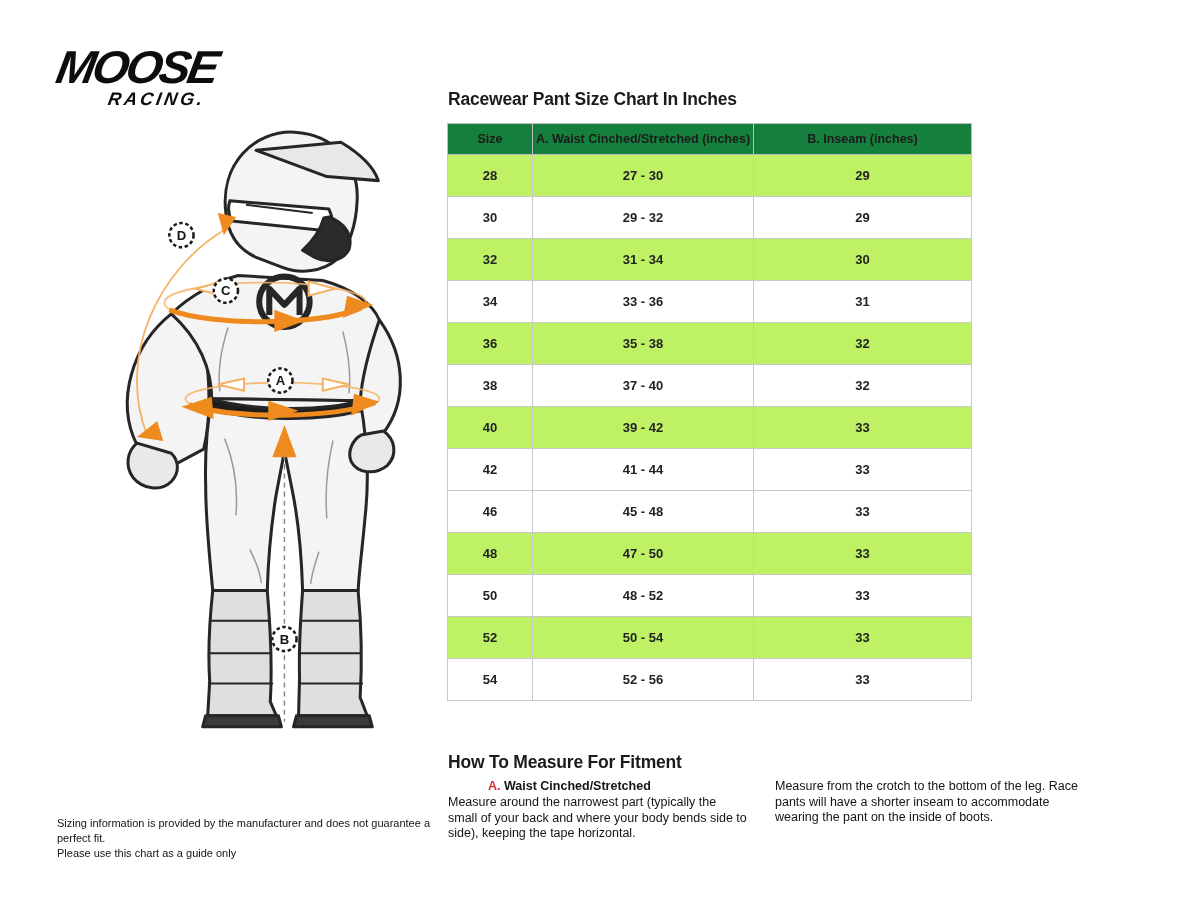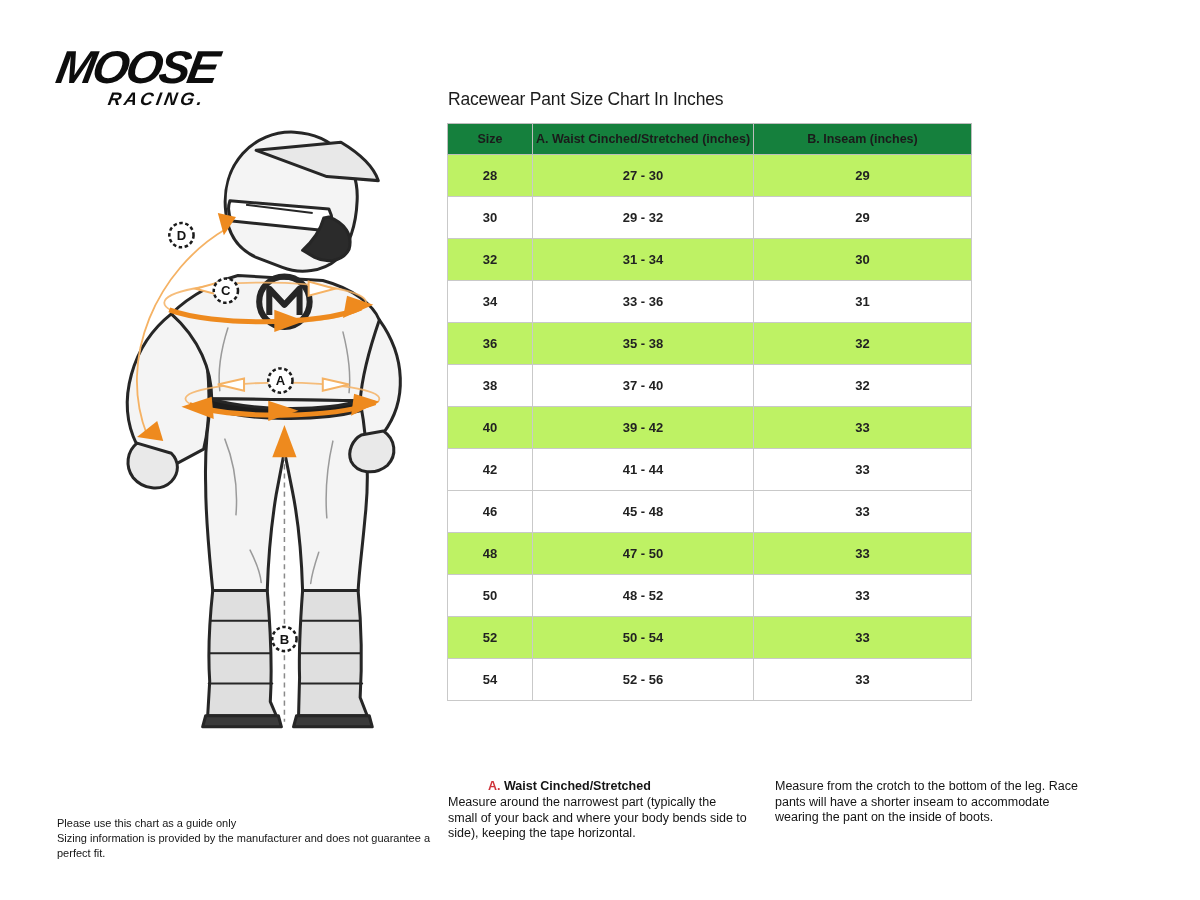--- a/index.html
+++ b/index.html
@@ -7,21 +7,21 @@
     position:relative;width:1200px;height:900px;background:#ffffff;
     font-family:"Liberation Sans",sans-serif;color:#1b1b1b;overflow:hidden;
   }
   
   .logo{position:absolute;left:57px;top:44px;transform:skewX(-10deg);}
   .logo-top{font-size:46px;font-weight:900;font-style:italic;letter-spacing:-3px;line-height:1;color:#0d0d0d;transform:scaleX(1.02);}
   .logo-bottom{font-size:18px;font-weight:900;font-style:italic;letter-spacing:3px;line-height:1;color:#0d0d0d;text-align:right;margin-top:0px;padding-right:4px;}
   
   .figure{position:absolute;left:58px;top:116px;width:364px;height:626px;}
   
-  .chart-title{position:absolute;left:448px;top:89px;font-size:17.5px;font-weight:400;letter-spacing:-0.2px;}
+  .chart-title{position:absolute;left:448px;top:89px;font-size:17.5px;font-weight:700;letter-spacing:-0.2px;}
   .size-table{position:absolute;left:447px;top:123px;width:524px;border-collapse:collapse;table-layout:fixed;border:1px solid #9c9c9c;}
   .size-table th{height:30px;background:#15803d;font-size:12.5px;font-weight:700;border:1px solid #bdbdbd;text-align:center;padding:0;color:#1b1b1b;}
   .size-table td{height:41px;font-size:13px;font-weight:700;border:1px solid #c9c9c9;text-align:center;padding:0;color:#222222;}
   .size-table tr.shade td{background:#bef264;}
   
   .howto-heading{position:absolute;left:448px;top:752px;font-size:17.5px;font-weight:700;letter-spacing:-0.2px;}
   .measure-a{position:absolute;left:448px;top:779px;width:300px;}
   .measure-b{position:absolute;left:775px;top:779px;width:316px;}
   .measure-label{font-size:12.5px;font-weight:700;margin-bottom:2px;color:#141414;margin-left:40px;}
   .measure-label .letter{color:#ce333a;}
@@ -215,31 +215,32 @@
           <td>33</td>
         </tr>
         <tr>
           <td>54</td>
           <td>52 - 56</td>
           <td>33</td>
         </tr>
       </tbody>
   </table>
 
+  <div class="howto-heading">How To Measure For Fitment</div>
 
   <div class="measure-a">
     <div class="measure-label">
       <span class="letter">A.</span>
       <span>Waist Cinched/Stretched</span>
     </div>
     <div class="measure-text">Measure around the narrowest part (typically the small of your back and where your body bends side to side), keeping the tape horizontal.</div>
   </div>
 
   <div class="measure-b">
     <div class="measure-text">Measure from the crotch to the bottom of the leg. Race pants will have a shorter inseam to accommodate wearing the pant on the inside of boots.</div>
   </div>
 
   <div class="disclaimer">
+    <div>Sizing information is provided by the manufacturer and does not guarantee a perfect fit.</div>
     <div>Please use this chart as a guide only</div>
-    <div>Sizing information is provided by the manufacturer and does not guarantee a perfect fit.</div>
   </div>
 
 </div>
 
 </body></html>

